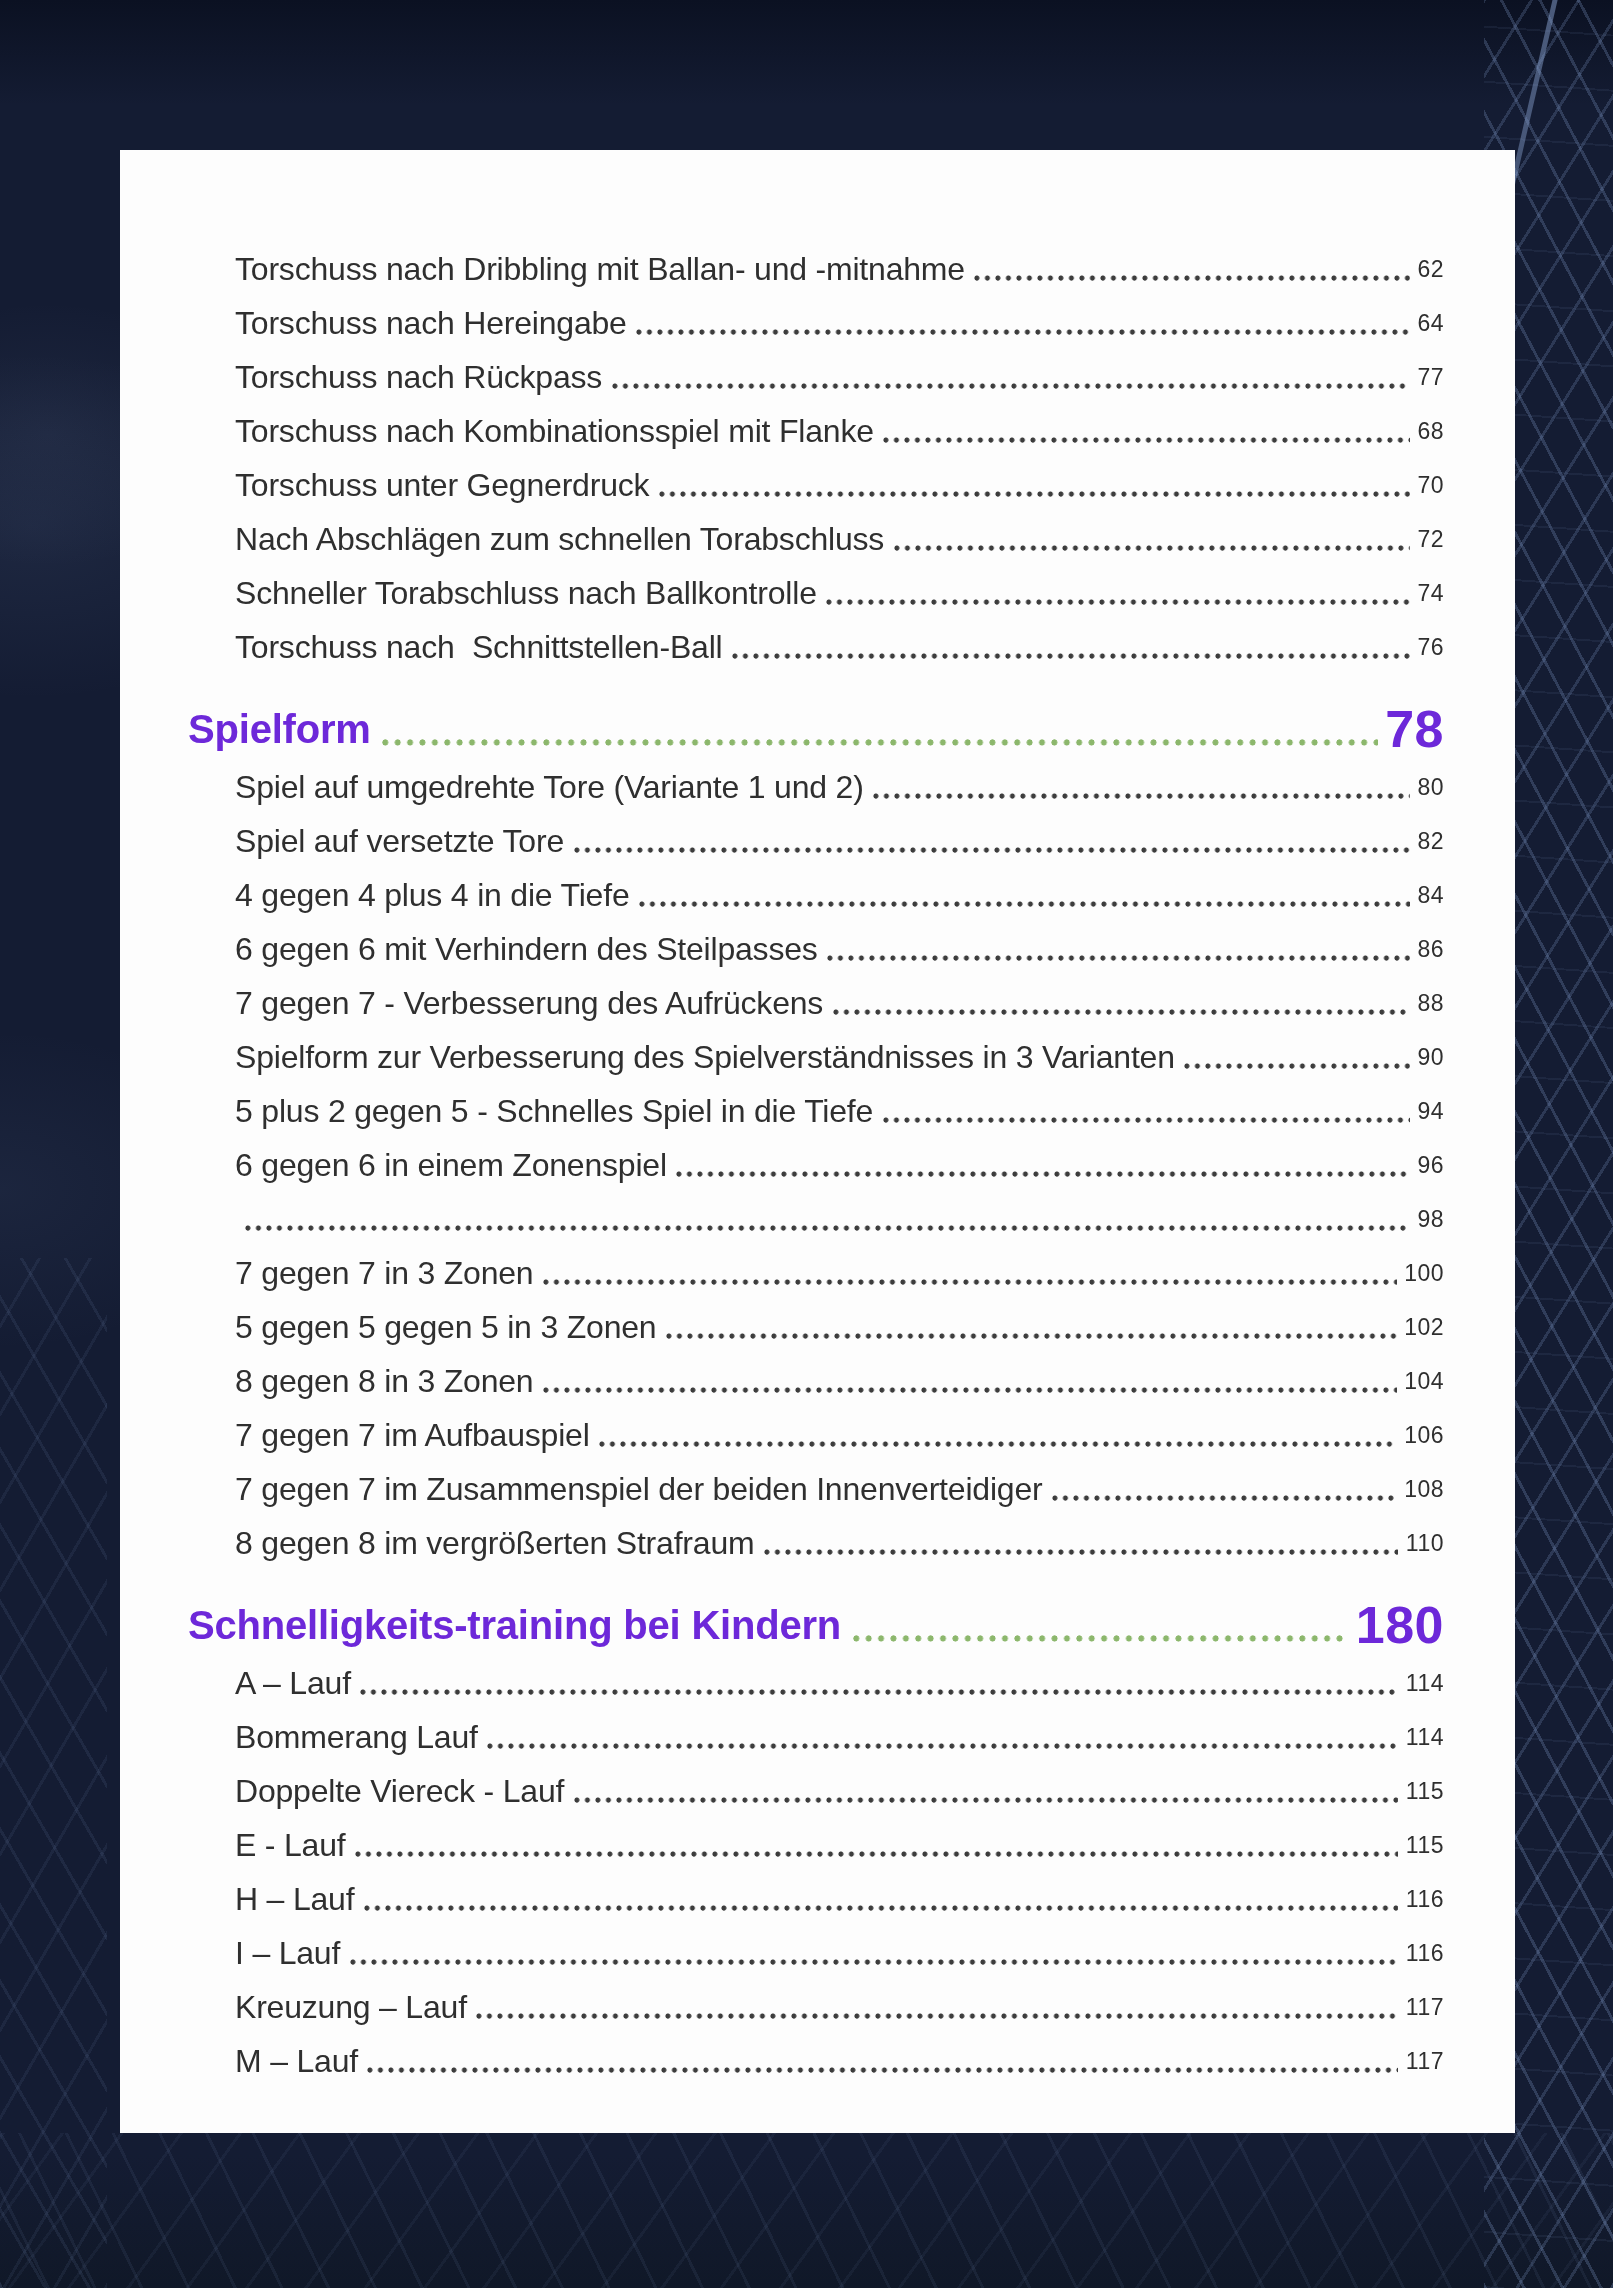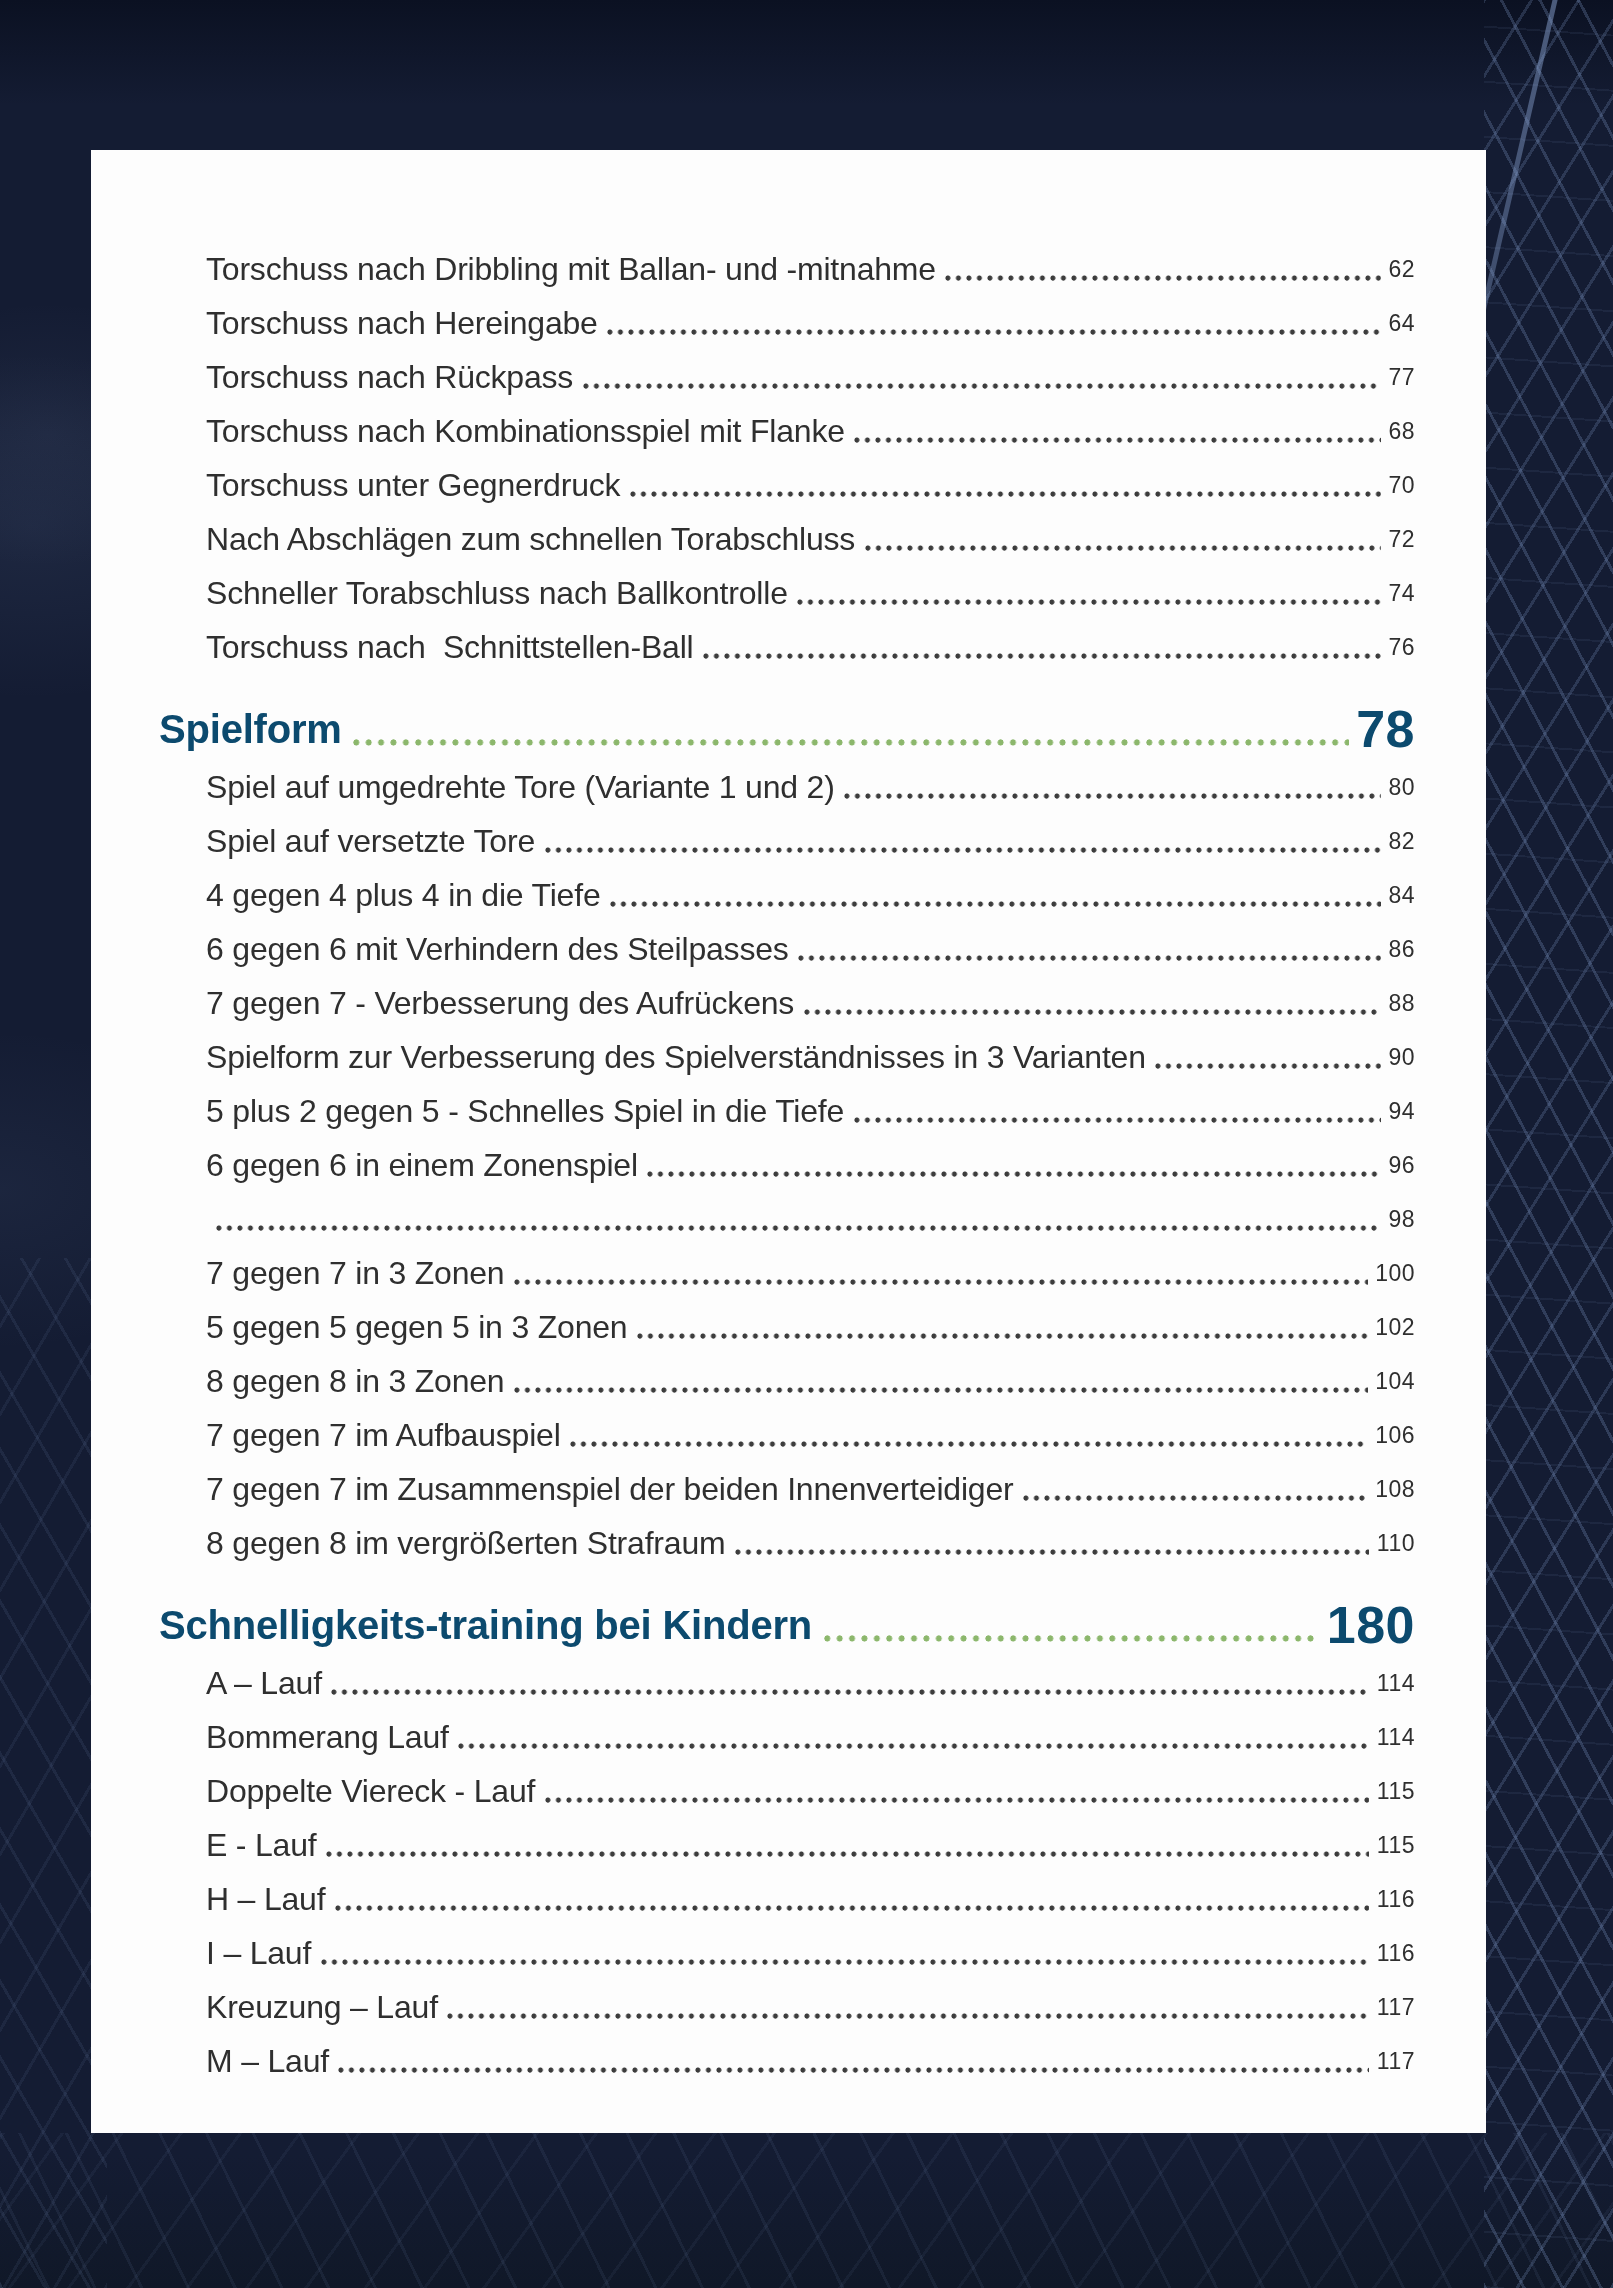--- a/index.html
+++ b/index.html
@@ -38,40 +38,40 @@
       repeating-linear-gradient(60deg, rgba(116,140,184,0.12) 0 2.9px, transparent 2.9px 38px),
       repeating-linear-gradient(-60deg, rgba(116,140,184,0.10) 0 2.9px, transparent 2.9px 44px);
   }
   .goal-post-line{
     position:absolute;top:-28.5px;right:49px;width:4.8px;height:742px;
     background:linear-gradient(180deg, rgba(130,155,200,0.55), rgba(130,155,200,0.18));
     transform:rotate(13deg);transform-origin:top center;border-radius:2.9px;
   }
   
   .page-card{
-    position:absolute;left:91px;top:150px;width:1395px;height:1983px;
+    position:absolute;left:120px;top:150px;width:1395px;height:1983px;
     background:#fdfdfd;
     box-sizing:border-box;
     padding:92px 71px 0 68px;
   }
   
   .row{display:flex;}
   .row .dots{
     flex:1 1 19px;min-width:19px;align-self:flex-end;
     background-repeat:repeat-x;background-position:left center;
   }
   .entry{height:54px;margin-left:47px;font-size:32px;color:#2f2f2f;}
   .entry .label{line-height:54px;white-space:pre;letter-spacing:-0.2px;}
   .entry .dots{
     height:5.7px;margin:0 7.6px 15px 9.5px;
     background-image:radial-gradient(circle at 2.9px 2.9px, #3c3c3c 2.2px, transparent 2.8px);
     background-size:10.5px 5.7px;
   }
   .entry .num{line-height:54px;font-size:23px;color:#2f2f2f;letter-spacing:0.5px;}
-  .heading{height:61px;margin-top:25px;font-size:40px;font-weight:bold;color:#0c4a6e;}
+  .heading{height:61px;margin-top:25px;font-size:40px;font-weight:bold;color:#6d28d9;}
   .heading .label{line-height:61px;white-space:pre;letter-spacing:-0.2px;}
   .heading .dots{
     height:6.7px;margin:0 7.6px 14.3px 11.4px;
     background-image:radial-gradient(circle at 3.3px 3.3px, #8cb76c 2.7px, transparent 3.2px);
     background-size:12.4px 6.7px;
   }
   .heading .num{line-height:61px;font-size:52px;letter-spacing:0.5px;}
 </style>
 </head>
 <body>

